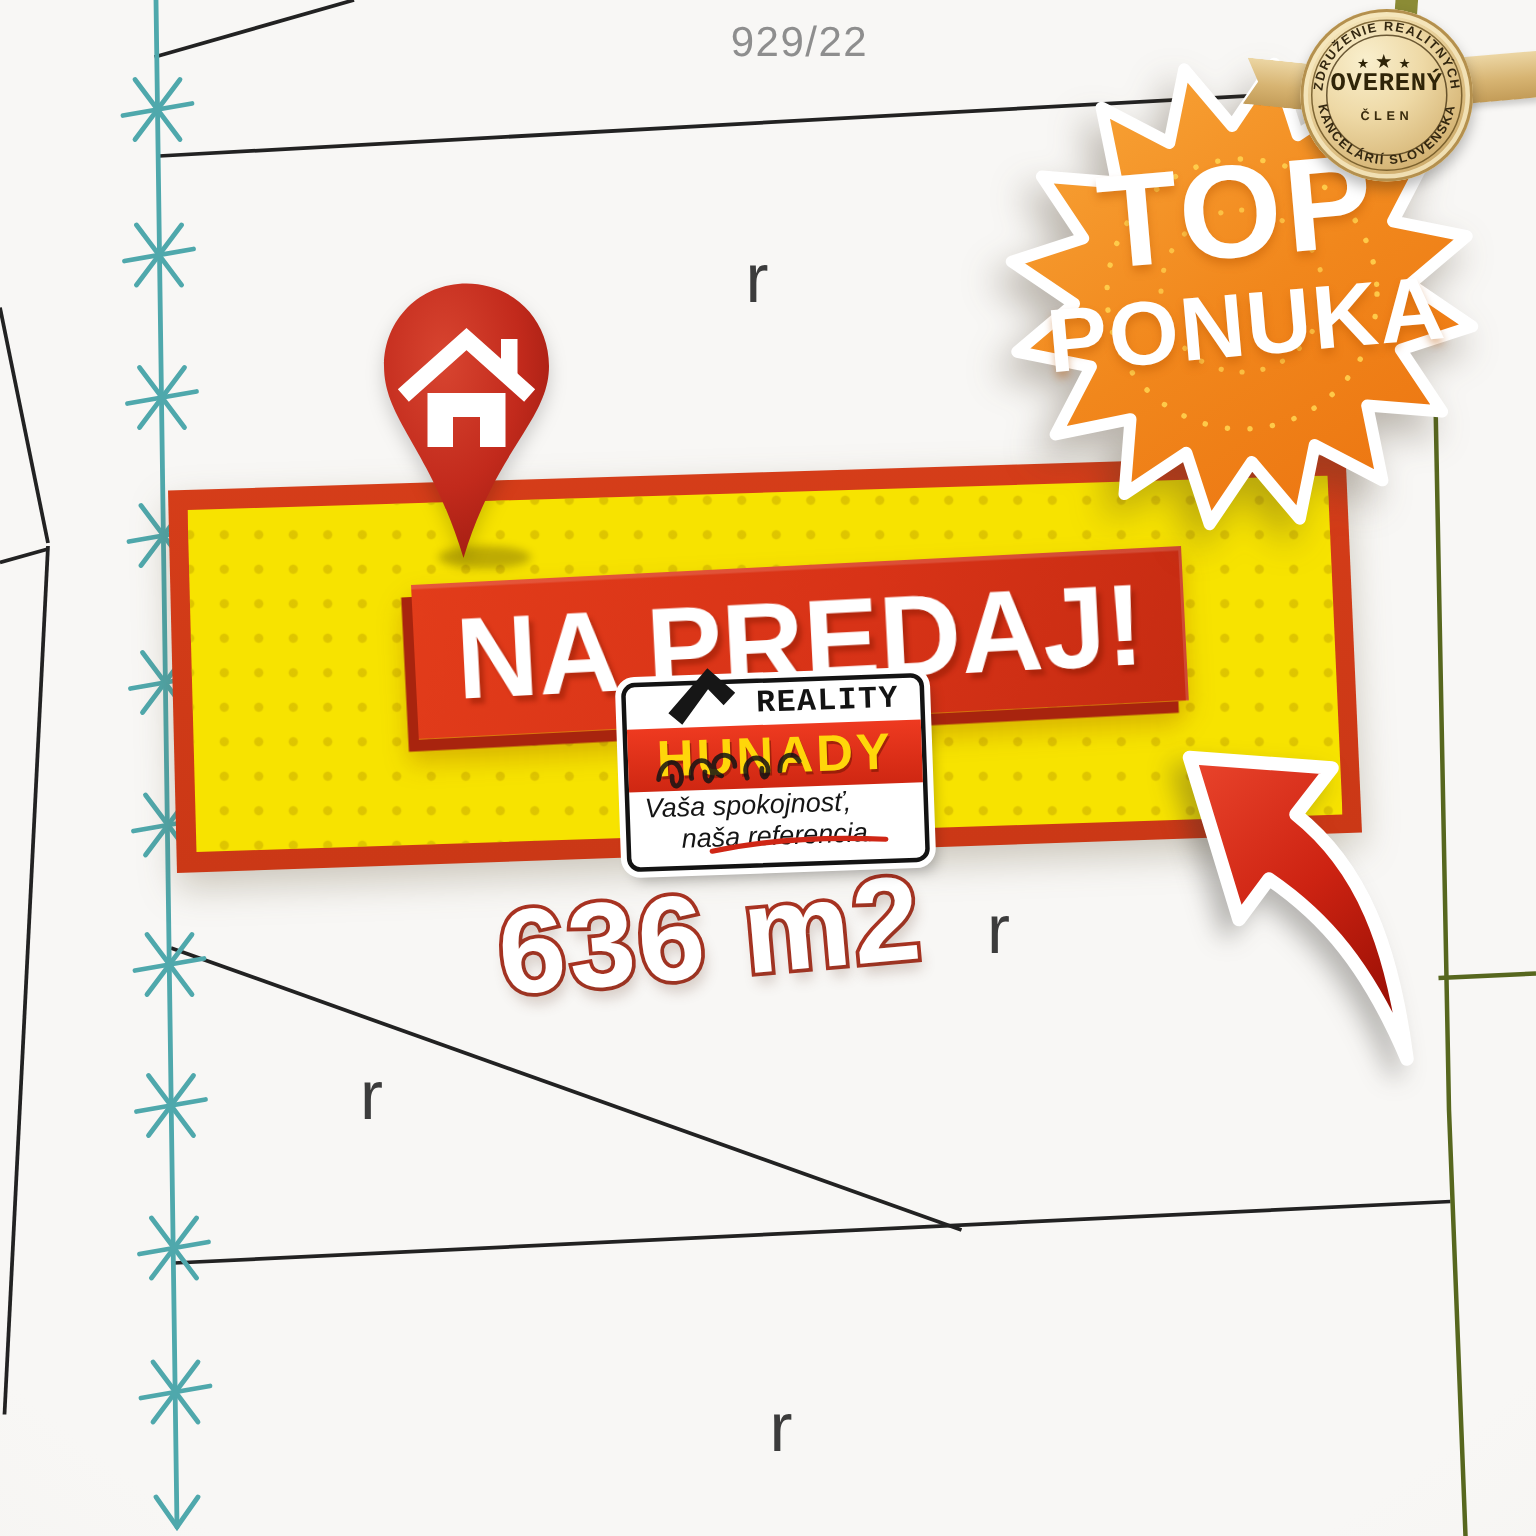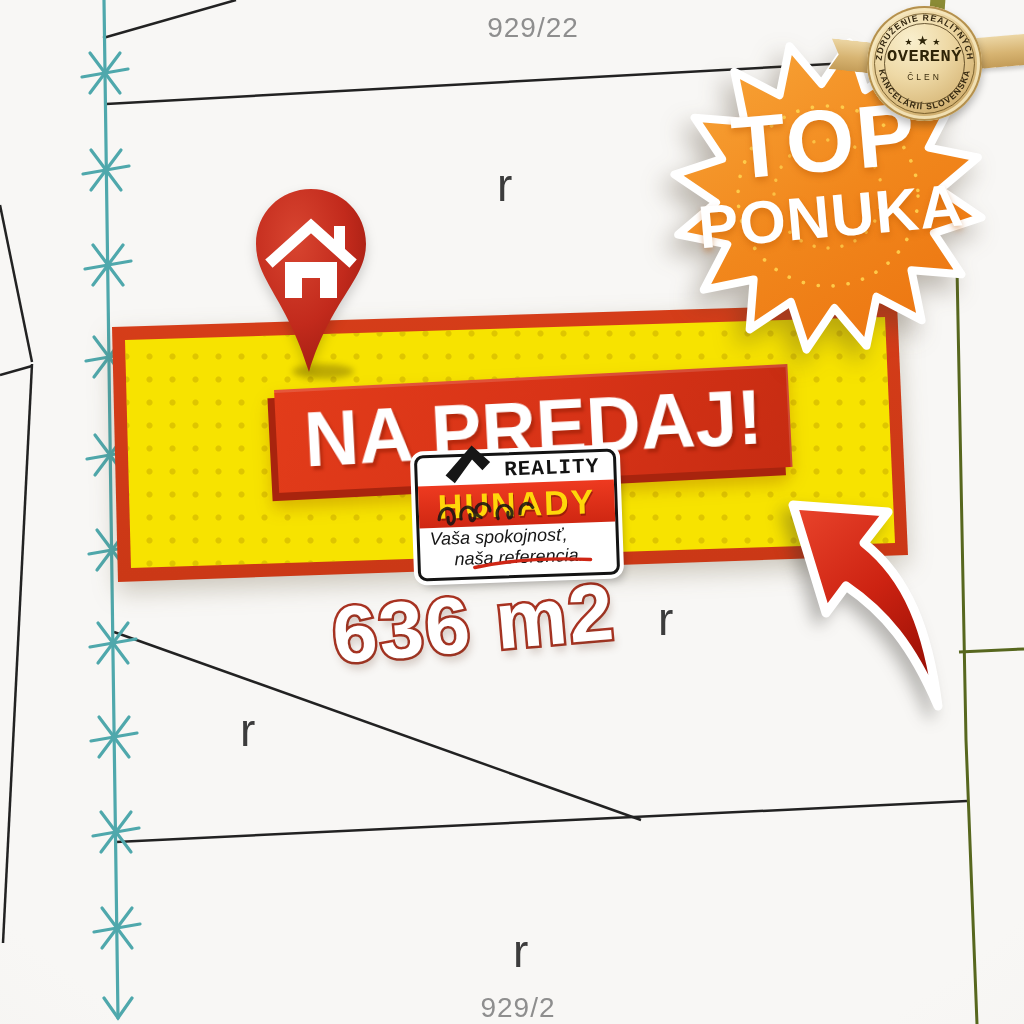--- a/index.html
+++ b/index.html
@@ -63,21 +63,21 @@
   .badge{position:absolute;left:867px;top:6px;width:115px;height:115px;border-radius:50%;
     background:radial-gradient(circle at 38% 30%, #f9efcd 0%, #eed9a6 35%, #d9ba7c 65%, #b8924f 92%, #a3803f 100%);
     box-shadow:0 5px 9px rgba(0,0,0,.28), inset 0 0 0 2px #b4904e, inset 0 0 0 5px rgba(246,232,190,.85);}
   .badge .ring1{position:absolute;inset:7px;border-radius:50%;border:1px solid rgba(108,84,34,.85);}
   .badge .ring2{position:absolute;inset:17px;border-radius:50%;border:1.5px solid rgba(72,54,20,.8);}
   .badge .stars{position:absolute;top:27px;left:0;width:100%;text-align:center;color:#2e2408;font-size:9px;letter-spacing:4px;}
   .badge .stars .big{font-size:13px;}
   .badge .bt{position:absolute;top:41px;left:0;width:100%;text-align:center;
     font-size:17px;font-weight:900;color:#2f2408;letter-spacing:.5px;font-family:Liberation Mono, monospace;}
   .badge .bs{position:absolute;top:66px;left:0;width:100%;text-align:center;
-    font-size:8.5px;font-weight:400;color:#3a2c0e;letter-spacing:3px;}
+    font-size:8.5px;font-weight:700;color:#3a2c0e;letter-spacing:3px;}
   .badge svg text{font-family:"Liberation Sans",sans-serif;font-size:8.6px;font-weight:700;
     fill:#332710;letter-spacing:1.1px;}
 
   
   .logo{position:absolute;left:416px;top:452px;width:196px;height:120px;transform:rotate(-2deg);
     background:#fff;border:3px solid #131313;border-radius:9px;
     box-shadow:0 0 0 4px #fff, 4px 6px 9px rgba(0,0,0,.28);}
   .logo-top{position:relative;height:28px;display:flex;align-items:center;justify-content:flex-end;padding-right:14px;}
   .logo-top .lr{font-family:"Liberation Mono",monospace;font-weight:700;font-size:21px;color:#131313;letter-spacing:1px;}
   .roof{position:absolute;left:28px;top:-14px;}
@@ -136,21 +136,20 @@
         <use href="#tm" transform="translate(117,928)"></use>
       </g>
     </g>
   </svg>
 
   <div class="plabel" style="left:463px;top:12px">929/22</div>
   <div class="pmark" style="left:497px;top:158px">r</div>
   <div class="pmark" style="left:240px;top:703px">r</div>
   <div class="pmark" style="left:658px;top:592px">r</div>
   <div class="pmark" style="left:513px;top:924px">r</div>
-  <div class="plabel" style="left:448px;top:992px">929/2</div>
 
   <div class="banner-wrap">
     <div class="banner-border"></div>
     <div class="banner-fill"></div>
   </div>
 
   <div class="redbox">
     <span class="title">NA PREDAJ!</span>
   </div>
 

